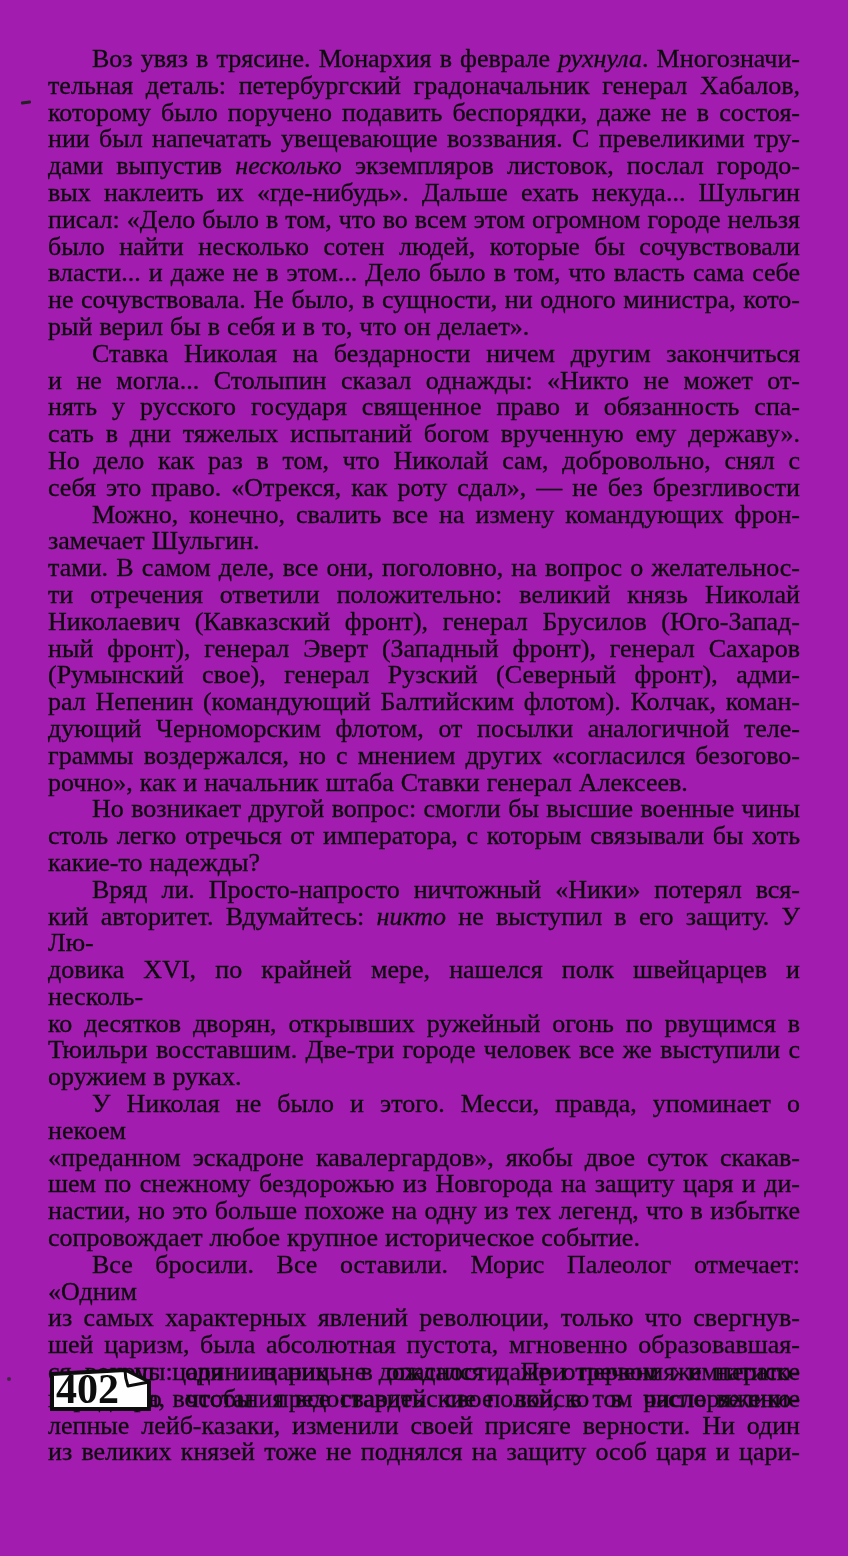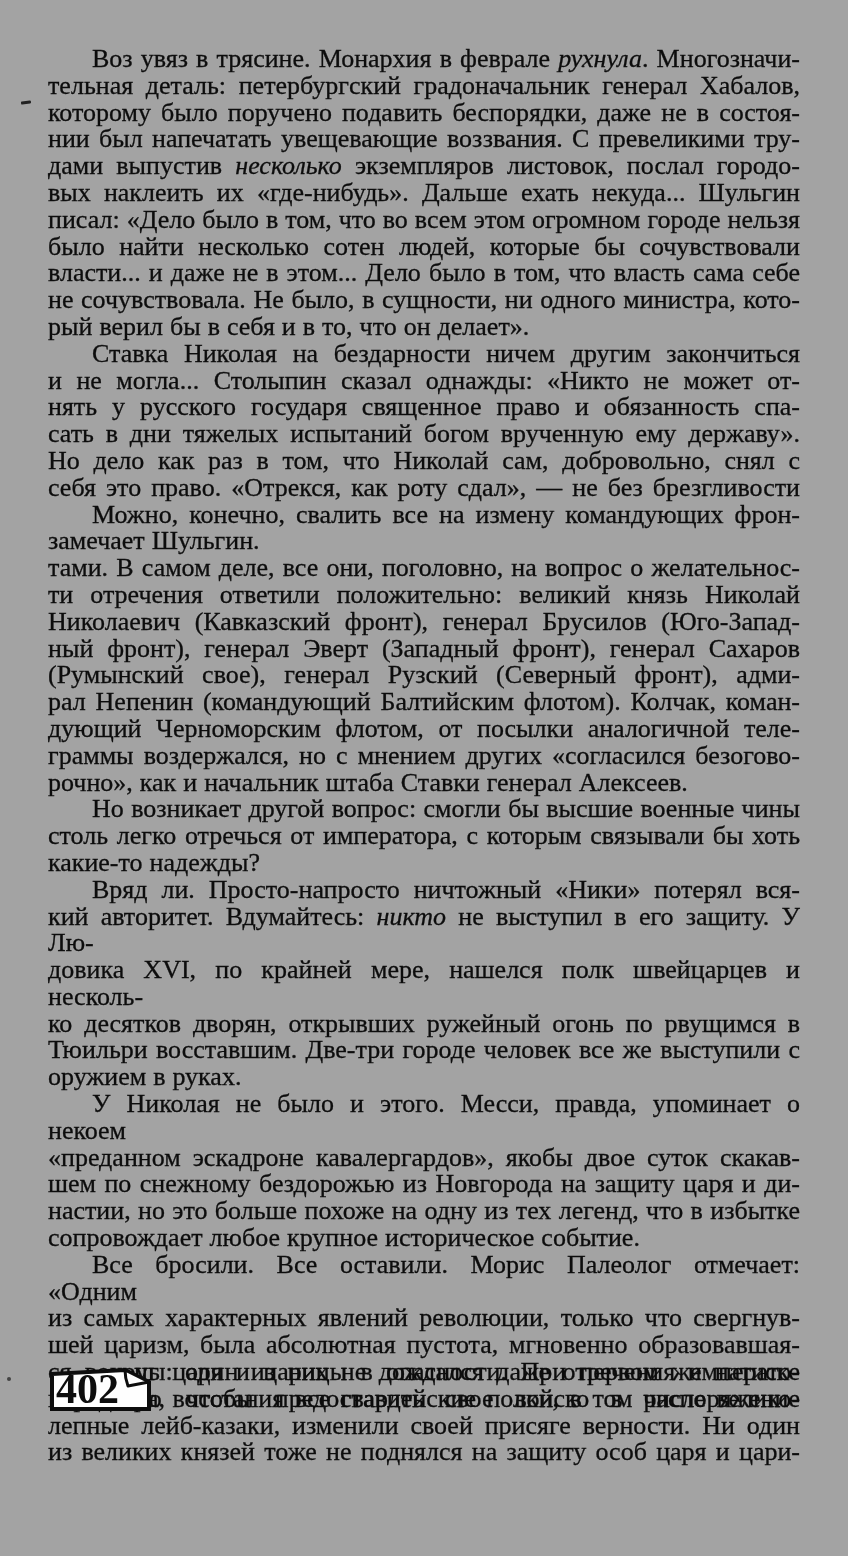--- a/index.html
+++ b/index.html
@@ -79,21 +79,21 @@
     width: 4px;
     height: 4px;
     background: #2a2a2a;
     border-radius: 50%;
     opacity: 0.8;
   }
 </style>
 </head>
 <body>
 
-<div class="page" style="background: #a3a3a3; color: rgb(13, 13, 13);">
+<div class="page" style="background: #a21caf; color: rgb(13, 13, 13);">
 
   <div class="text-col" id="text-column">
       <div class="line indent"><span>Воз увяз в трясине. Монархия в феврале </span><i>рухнула</i><span>. Многозначи-</span></div>
       <div class="line"><span>тельная деталь: петербургский градоначальник генерал Хабалов,</span></div>
       <div class="line"><span>которому было поручено подавить беспорядки, даже не в состоя-</span></div>
       <div class="line"><span>нии был напечатать увещевающие воззвания. С превеликими тру-</span></div>
       <div class="line"><span>дами выпустив </span><i>несколько</i><span> экземпляров листовок, послал городо-</span></div>
       <div class="line"><span>вых наклеить их «где-нибудь». Дальше ехать некуда... Шульгин</span></div>
       <div class="line"><span>писал: «Дело было в том, что во всем этом огромном городе нельзя</span></div>
       <div class="line"><span>было найти несколько сотен людей, которые бы сочувствовали</span></div>

